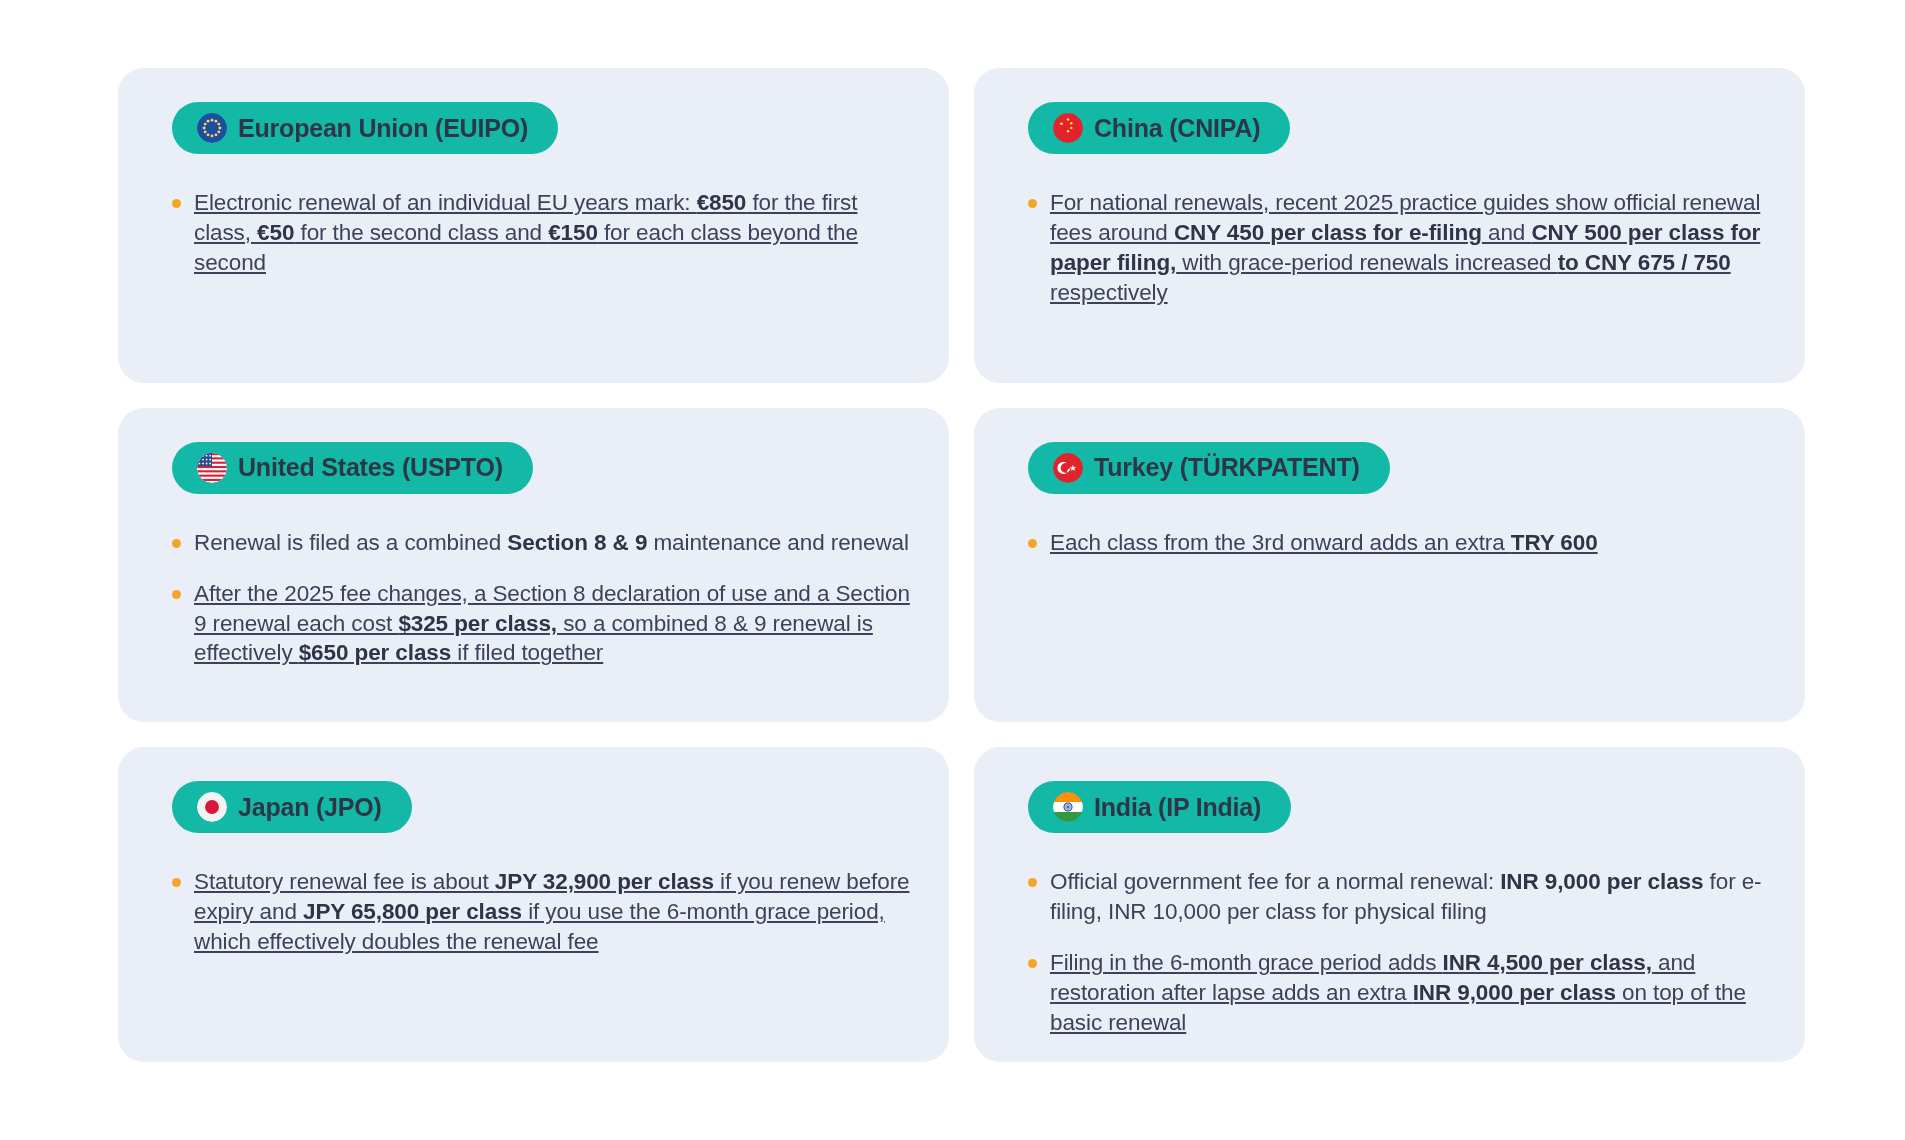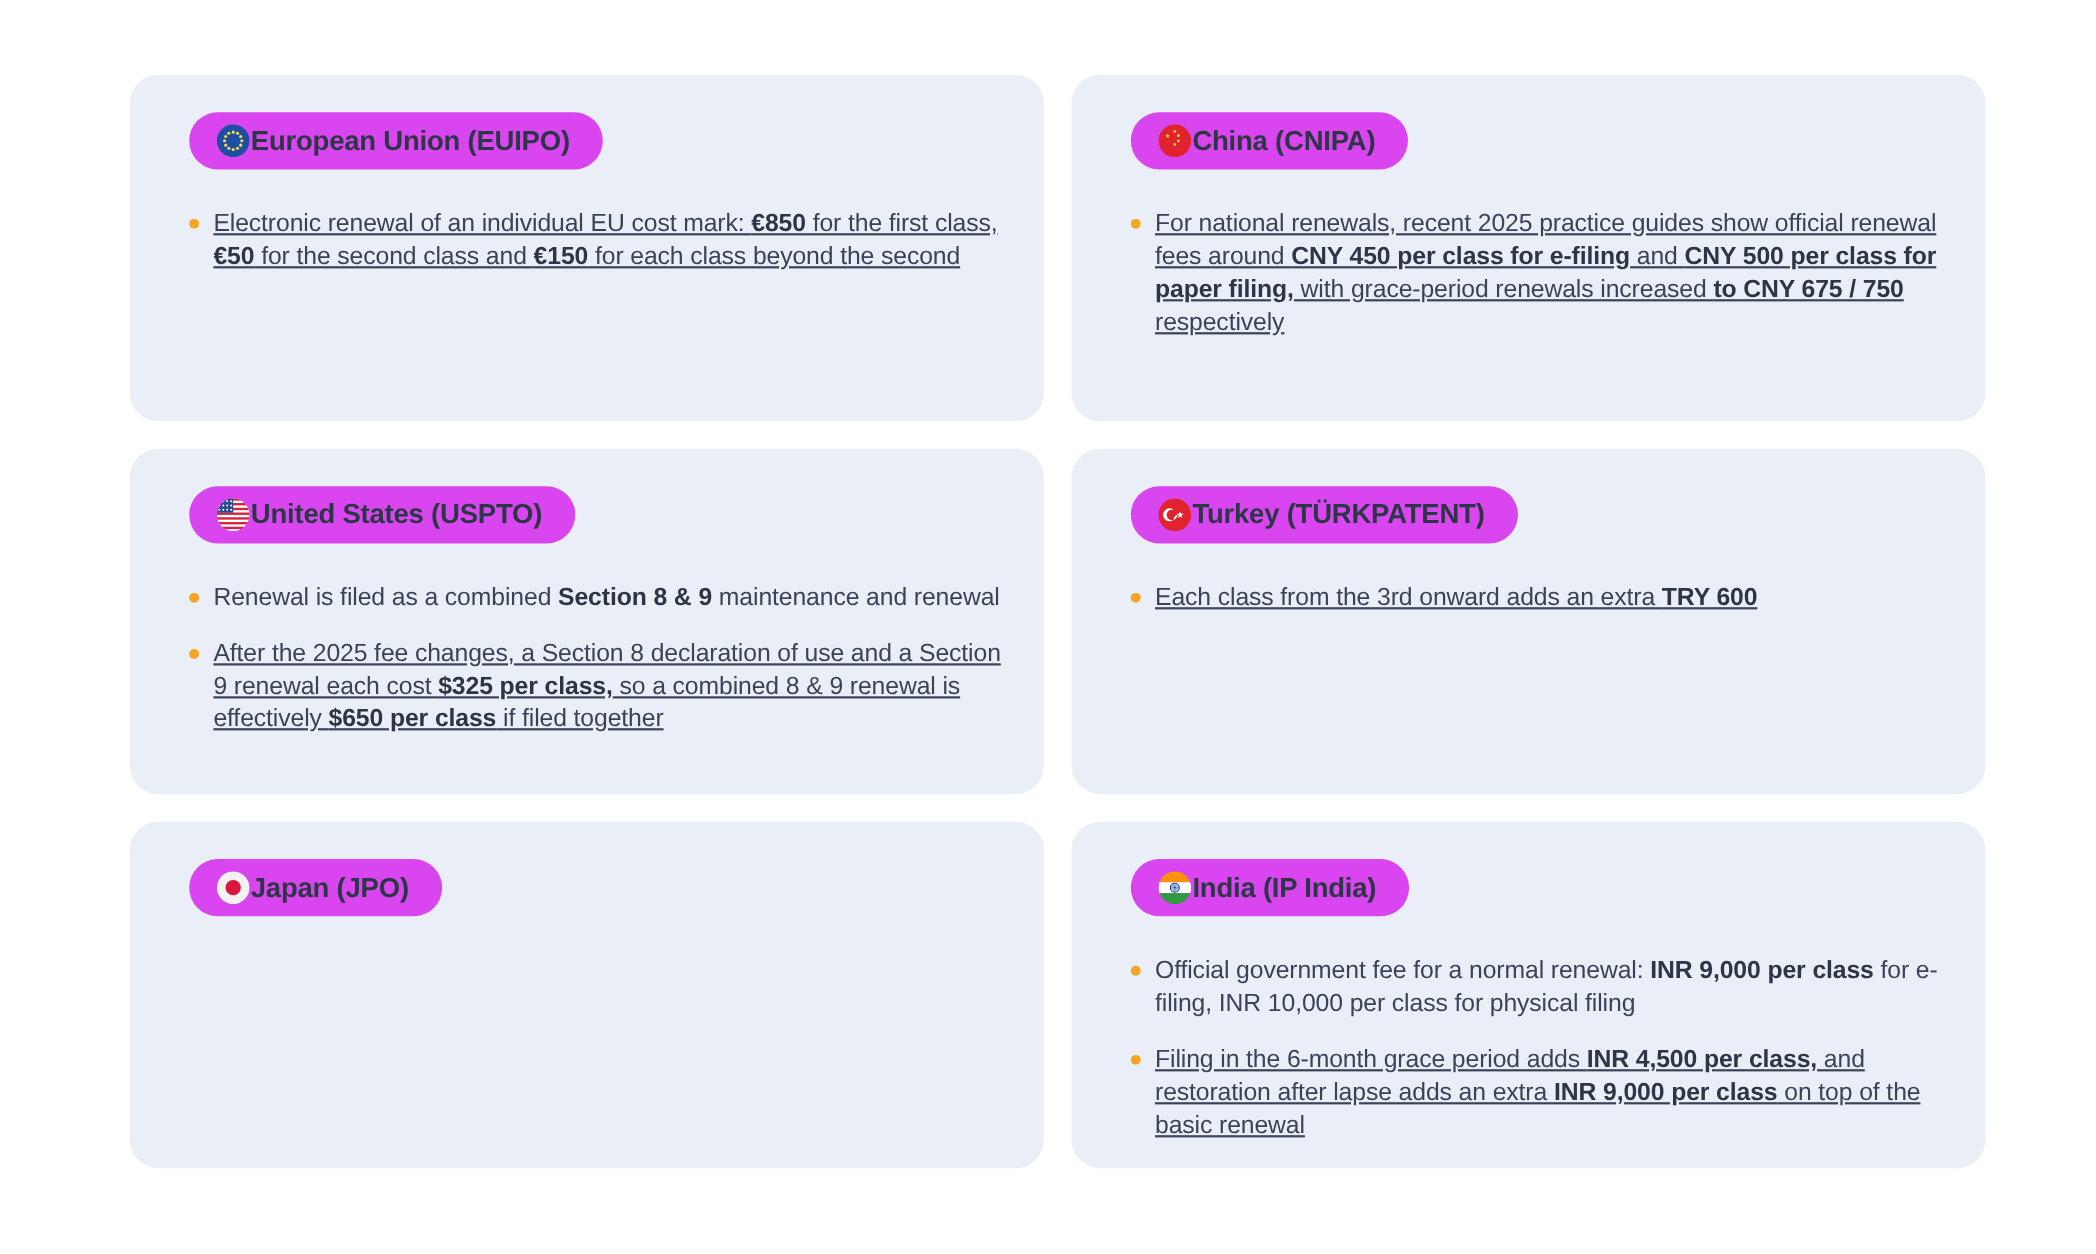--- a/index.html
+++ b/index.html
@@ -23,22 +23,22 @@
   .card {
     background: #eaeff7;
     border-radius: 26px;
     padding: 30px 34px 30px 32px;
     position: relative;
     overflow: hidden;
   }
   .pill {
     display: inline-flex;
     align-items: center;
-    gap: 1px;
-    background: #d946ef;
+    gap: 11px;
+    background: #14b8a6;
     border-radius: 34px;
     padding: 11px 30px 11px 25px;
     margin-left: 22px;
     margin-top: 4px;
   }
   .pill-label {
     font-size: 25px;
     font-weight: 700;
     color: #2c3647;
     letter-spacing: -0.2px;
@@ -100,21 +100,21 @@
               <circle cx="16.00" cy="24.40" r="1.5"></circle>
               <circle cx="11.80" cy="23.27" r="1.5"></circle>
               <circle cx="8.73" cy="20.20" r="1.5"></circle>
               <circle cx="7.60" cy="16.00" r="1.5"></circle>
               <circle cx="8.73" cy="11.80" r="1.5"></circle>
               <circle cx="11.80" cy="8.73" r="1.5"></circle>
             </g>
           </svg></span>
         <span class="pill-label">European Union (EUIPO)</span>
       </div><ul class="bullets">
-        <li><span>Electronic renewal of an individual EU cost mark:  </span><b>€850</b><span> for the first class, </span><b>€50</b><span> for the second class and </span><b>€150</b><span> for each class beyond the second</span></li>
+        <li><span>Electronic renewal of an individual EU years mark:  </span><b>€850</b><span> for the first class, </span><b>€50</b><span> for the second class and </span><b>€150</b><span> for each class beyond the second</span></li>
       </ul></div>
     <div class="card"><div class="pill">
         <span class="flag"><svg viewBox="0 0 32 32" width="30" height="30">
             <circle cx="16" cy="16" r="16" fill="#e1232e"></circle>
             <g fill="#ffde34">
               <polygon points="9,9 10.6,13.2 6.6,10.7 11.4,10.7 7.4,13.2"></polygon>
               <circle cx="16" cy="7" r="1.3"></circle>
               <circle cx="19.5" cy="11" r="1.3"></circle>
               <circle cx="19.5" cy="16" r="1.3"></circle>
               <circle cx="16" cy="19.5" r="1.3"></circle>
@@ -170,20 +170,21 @@
       </div><ul class="bullets">
         <li><span>Each class from the 3rd onward adds an extra </span><b>TRY 600</b></li>
       </ul></div>
     <div class="card"><div class="pill">
         <span class="flag"><svg viewBox="0 0 32 32" width="30" height="30">
             <circle cx="16" cy="16" r="16" fill="#f2f2f2"></circle>
             <circle cx="16" cy="16" r="7.4" fill="#d7173b"></circle>
           </svg></span>
         <span class="pill-label">Japan (JPO)</span>
       </div><ul class="bullets">
+        <li><span>Statutory renewal fee is about </span><b>JPY 32,900 per class</b><span> if you renew before expiry and </span><b>JPY 65,800 per class</b><span> if you use the 6-month grace period, which effectively doubles the renewal fee</span></li>
       </ul></div>
     <div class="card"><div class="pill">
         <span class="flag"><svg viewBox="0 0 32 32" width="30" height="30">
             <defs>
               <clipPath id="inc">
                 <circle cx="16" cy="16" r="16"></circle>
               </clipPath>
             </defs>
             <g clip-path="url(#inc)">
               <rect width="32" height="10.7" fill="#f99109"></rect>

